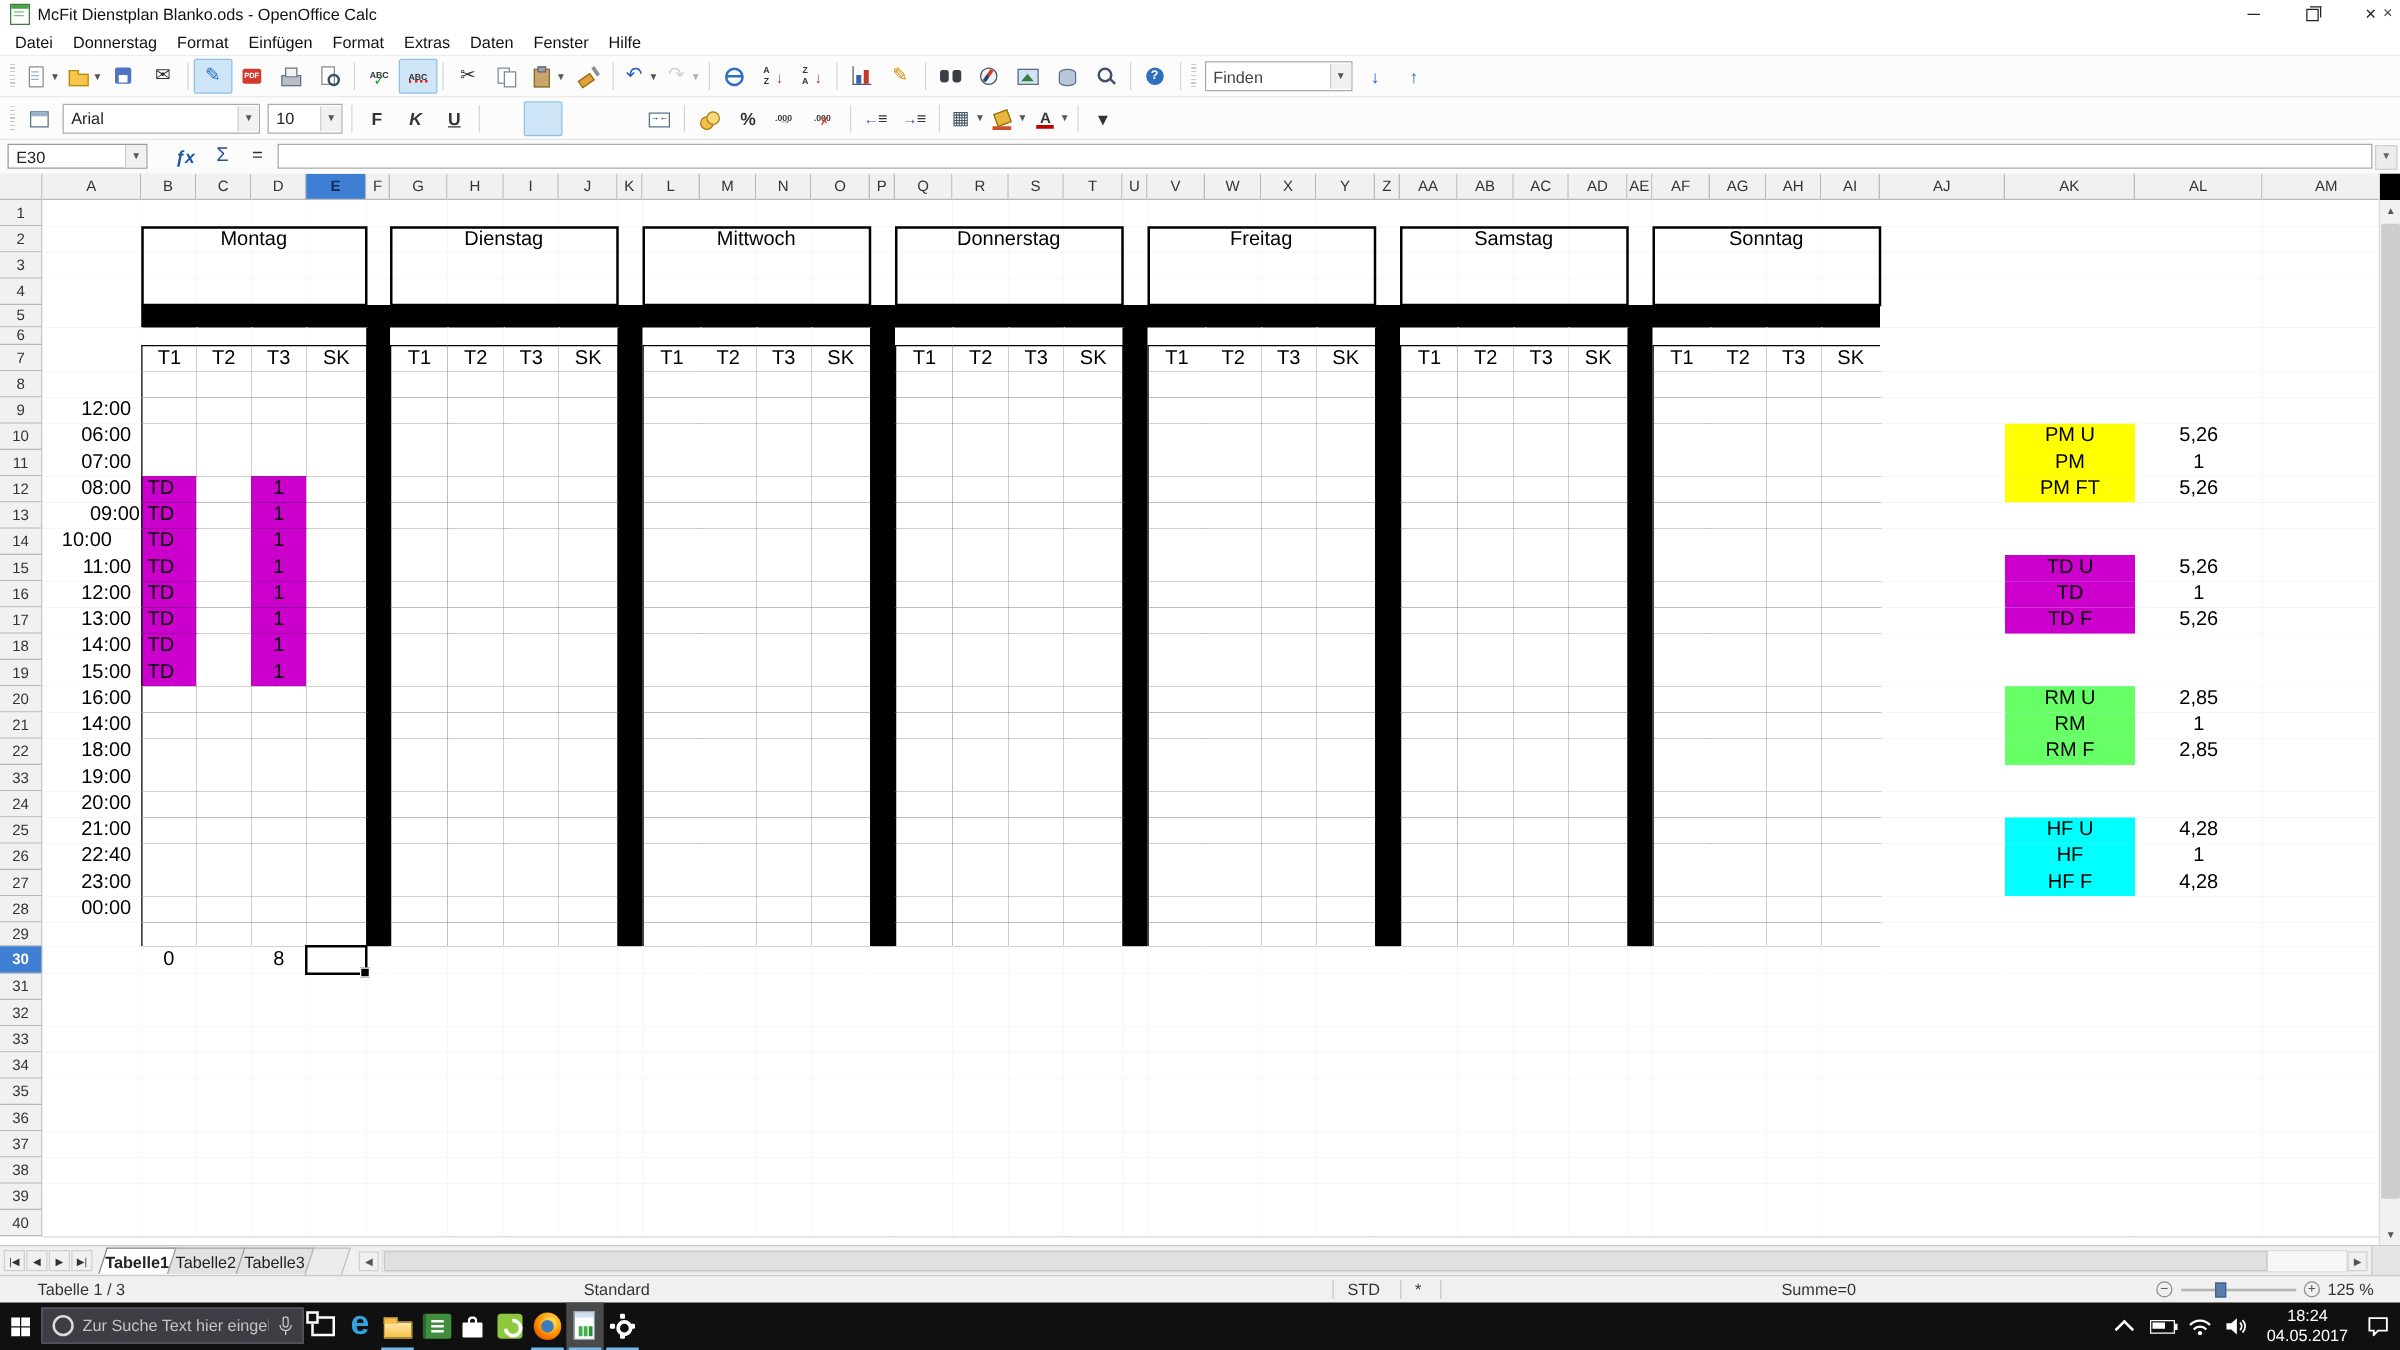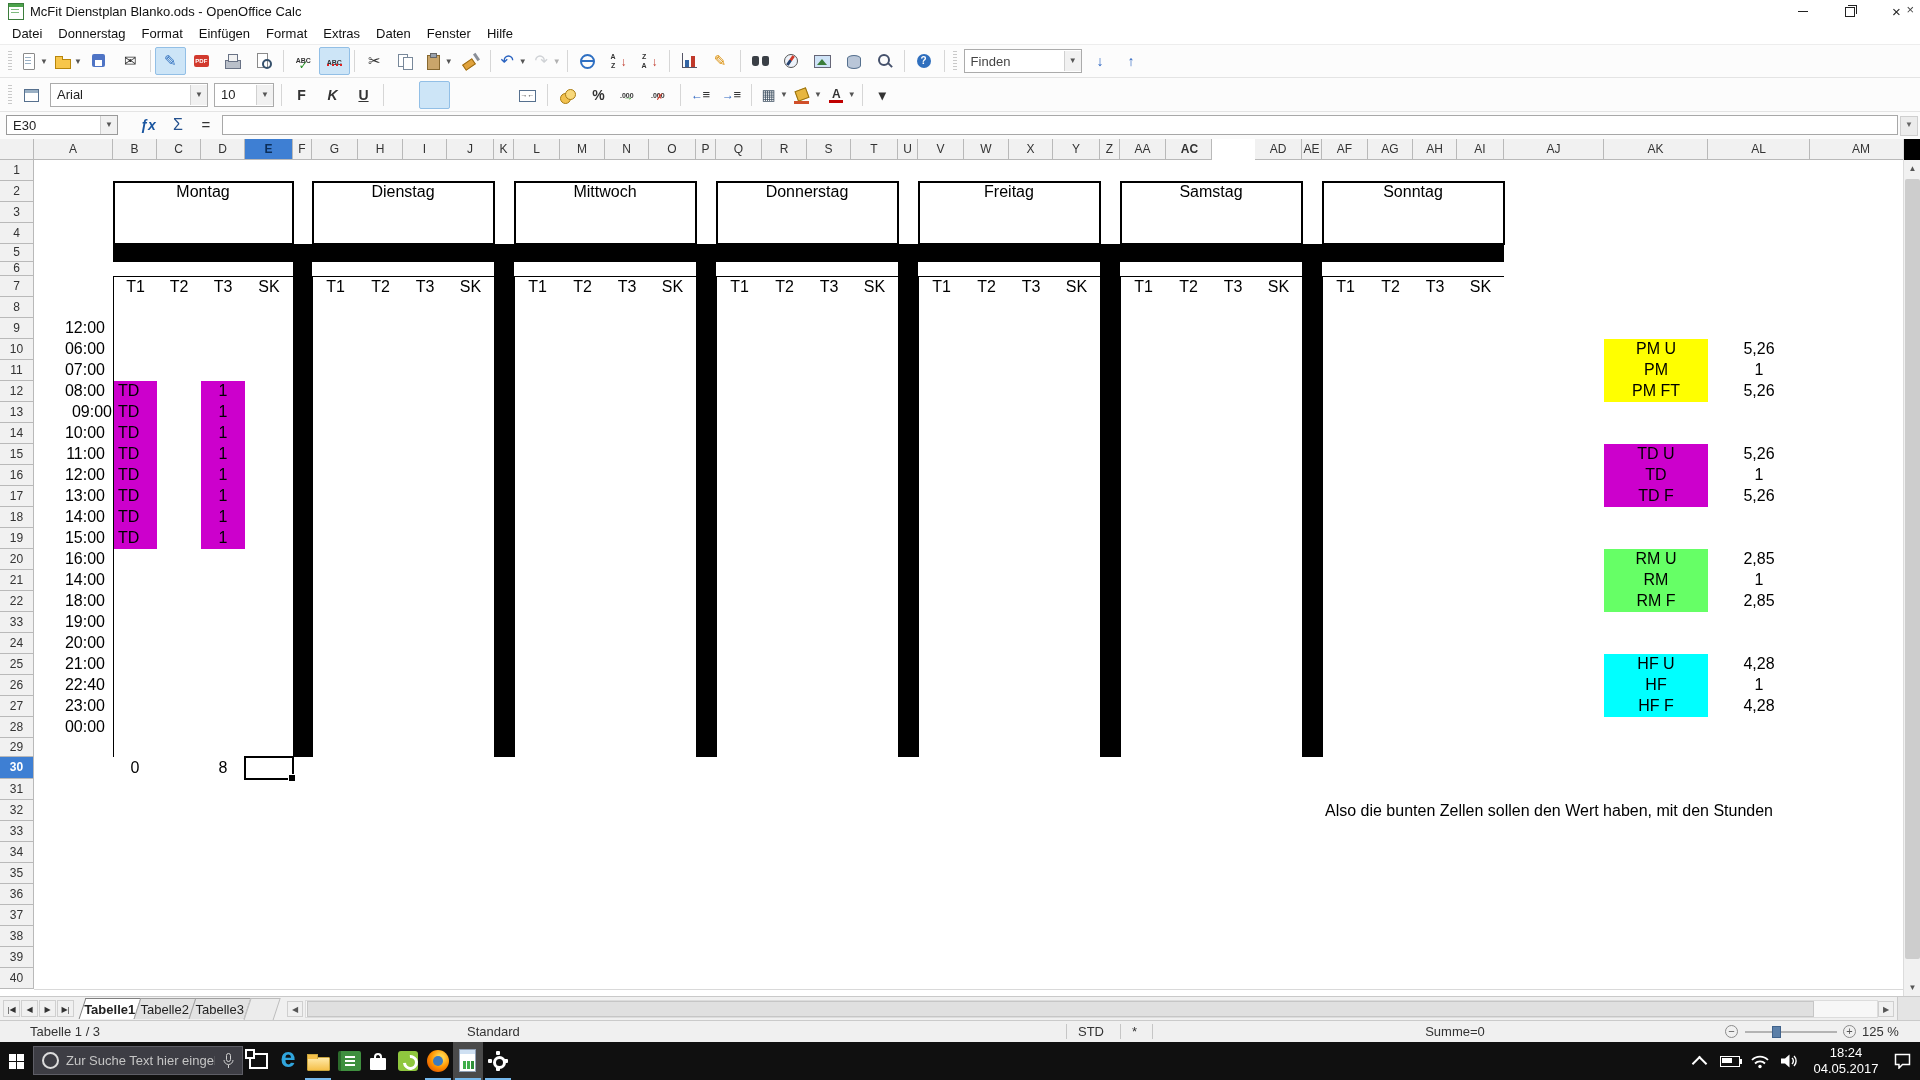--- a/index.html
+++ b/index.html
@@ -438,21 +438,21 @@
     <div class="colhd" style="left: 807px; width: 44px;">S</div>
     <div class="colhd" style="left: 851px; width: 47px;">T</div>
     <div class="colhd" style="left: 898px; width: 20px;">U</div>
     <div class="colhd" style="left: 918px; width: 46px;">V</div>
     <div class="colhd" style="left: 964px; width: 45px;">W</div>
     <div class="colhd" style="left: 1009px; width: 44px;">X</div>
     <div class="colhd" style="left: 1053px; width: 47px;">Y</div>
     <div class="colhd" style="left: 1100px; width: 20px;">Z</div>
     <div class="colhd" style="left: 1120px; width: 46px;">AA</div>
     <div class="colhd" style="left: 1166px; width: 45px;">AB</div>
-    <div class="colhd" style="left: 1168px; width: 44px; font-weight: bold;">AC</div>
+    <div class="colhd" style="left: 1211px; width: 44px;">AC</div>
     <div class="colhd" style="left: 1255px; width: 47px;">AD</div>
     <div class="colhd" style="left: 1302px; width: 20px;">AE</div>
     <div class="colhd" style="left: 1322px; width: 46px;">AF</div>
     <div class="colhd" style="left: 1368px; width: 45px;">AG</div>
     <div class="colhd" style="left: 1413px; width: 44px;">AH</div>
     <div class="colhd" style="left: 1457px; width: 47px;">AI</div>
     <div class="colhd" style="left: 1504px; width: 100px;">AJ</div>
     <div class="colhd" style="left: 1604px; width: 104px;">AK</div>
     <div class="colhd" style="left: 1708px; width: 102px;">AL</div>
     <div class="colhd" style="left: 1810px; width: 103px;">AM</div>
@@ -996,21 +996,21 @@
     <div class="cell" style="left: 1255px; top: 263px; width: 48px; height: 22px; border-right: 1px solid rgb(0, 0, 0); border-bottom: 1px solid rgb(0, 0, 0);"></div>
     <div class="cell blk" style="left: 1302px; top: 263px; width: 21px; height: 22px;"></div>
     <div class="cell" style="left: 1322px; top: 263px; width: 47px; height: 22px; border-right: 1px solid rgb(0, 0, 0); border-bottom: 1px solid rgb(0, 0, 0); border-left: 1px solid rgb(0, 0, 0);"></div>
     <div class="cell" style="left: 1368px; top: 263px; width: 46px; height: 22px; border-right: 1px solid rgb(0, 0, 0); border-bottom: 1px solid rgb(0, 0, 0);"></div>
     <div class="cell" style="left: 1413px; top: 263px; width: 45px; height: 22px; border-right: 1px solid rgb(0, 0, 0); border-bottom: 1px solid rgb(0, 0, 0);"></div>
     <div class="cell" style="left: 1457px; top: 263px; width: 48px; height: 22px; border-right: 1px solid rgb(0, 0, 0); border-bottom: 1px solid rgb(0, 0, 0);"></div>
     <div class="cell" style="left: 1504px; top: 263px; width: 101px; height: 22px;"></div>
     <div class="cell" style="left: 1604px; top: 263px; width: 105px; height: 22px;"></div>
     <div class="cell" style="left: 1708px; top: 263px; width: 103px; height: 22px;"></div>
     <div class="cell" style="left: 1810px; top: 263px; width: 104px; height: 22px;"></div>
-    <div class="cell" style="left: 34px; top: 284px; width: 80px; height: 22px; text-align: right; line-height: 20px; padding-right: 8px;">10:00</div>
+    <div class="cell" style="left: 34px; top: 284px; width: 80px; height: 22px; text-align: center; line-height: 20px; padding-right: 8px;">10:00</div>
     <div class="cell" style="left: 113px; top: 284px; width: 45px; height: 22px; border-right: 1px solid rgb(0, 0, 0); border-bottom: 1px solid rgb(0, 0, 0); border-left: 1px solid rgb(0, 0, 0); text-align: left; line-height: 20px; background: rgb(204, 0, 204); padding-left: 4px;">TD</div>
     <div class="cell" style="left: 157px; top: 284px; width: 45px; height: 22px; border-right: 1px solid rgb(0, 0, 0); border-bottom: 1px solid rgb(0, 0, 0);"></div>
     <div class="cell" style="left: 201px; top: 284px; width: 45px; height: 22px; border-right: 1px solid rgb(0, 0, 0); border-bottom: 1px solid rgb(0, 0, 0); text-align: center; line-height: 20px; background: rgb(204, 0, 204);">1</div>
     <div class="cell" style="left: 245px; top: 284px; width: 49px; height: 22px; border-right: 1px solid rgb(0, 0, 0); border-bottom: 1px solid rgb(0, 0, 0);"></div>
     <div class="cell blk" style="left: 293px; top: 284px; width: 20px; height: 22px;"></div>
     <div class="cell" style="left: 312px; top: 284px; width: 47px; height: 22px; border-right: 1px solid rgb(0, 0, 0); border-bottom: 1px solid rgb(0, 0, 0); border-left: 1px solid rgb(0, 0, 0);"></div>
     <div class="cell" style="left: 358px; top: 284px; width: 46px; height: 22px; border-right: 1px solid rgb(0, 0, 0); border-bottom: 1px solid rgb(0, 0, 0);"></div>
     <div class="cell" style="left: 403px; top: 284px; width: 45px; height: 22px; border-right: 1px solid rgb(0, 0, 0); border-bottom: 1px solid rgb(0, 0, 0);"></div>
     <div class="cell" style="left: 447px; top: 284px; width: 48px; height: 22px; border-right: 1px solid rgb(0, 0, 0); border-bottom: 1px solid rgb(0, 0, 0);"></div>
     <div class="cell blk" style="left: 494px; top: 284px; width: 21px; height: 22px;"></div>
@@ -2063,21 +2063,20 @@
     <div class="day-outline" style="left: 514px; top: 42px; width: 183px; height: 64px;"></div>
     <div class="day-label" style="left: 514px; top: 42px; width: 182px; height: 21px; line-height: 21px;">Mittwoch</div>
     <div class="day-outline" style="left: 716px; top: 42px; width: 183px; height: 64px;"></div>
     <div class="day-label" style="left: 716px; top: 42px; width: 182px; height: 21px; line-height: 21px;">Donnerstag</div>
     <div class="day-outline" style="left: 918px; top: 42px; width: 183px; height: 64px;"></div>
     <div class="day-label" style="left: 918px; top: 42px; width: 182px; height: 21px; line-height: 21px;">Freitag</div>
     <div class="day-outline" style="left: 1120px; top: 42px; width: 183px; height: 64px;"></div>
     <div class="day-label" style="left: 1120px; top: 42px; width: 182px; height: 21px; line-height: 21px;">Samstag</div>
     <div class="day-outline" style="left: 1322px; top: 42px; width: 183px; height: 64px;"></div>
     <div class="day-label" style="left: 1322px; top: 42px; width: 182px; height: 21px; line-height: 21px;">Sonntag</div>
-    <div class="note-text" style="left: 1325px; top: 661px; line-height: 21px;">Also die bunten Zellen sollen den Wert haben, mit den Stunden</div>
     <div class="sel" style="left: 244px; top: 617px; width: 50px; height: 24px;">
       <span class="handle"></span>
     </div>
   </div>
 
 <div id="vscroll">
   <div class="cap"></div>
   <div class="up">▲</div>
   <div class="thumb"></div>
   <div class="down">▼</div>

